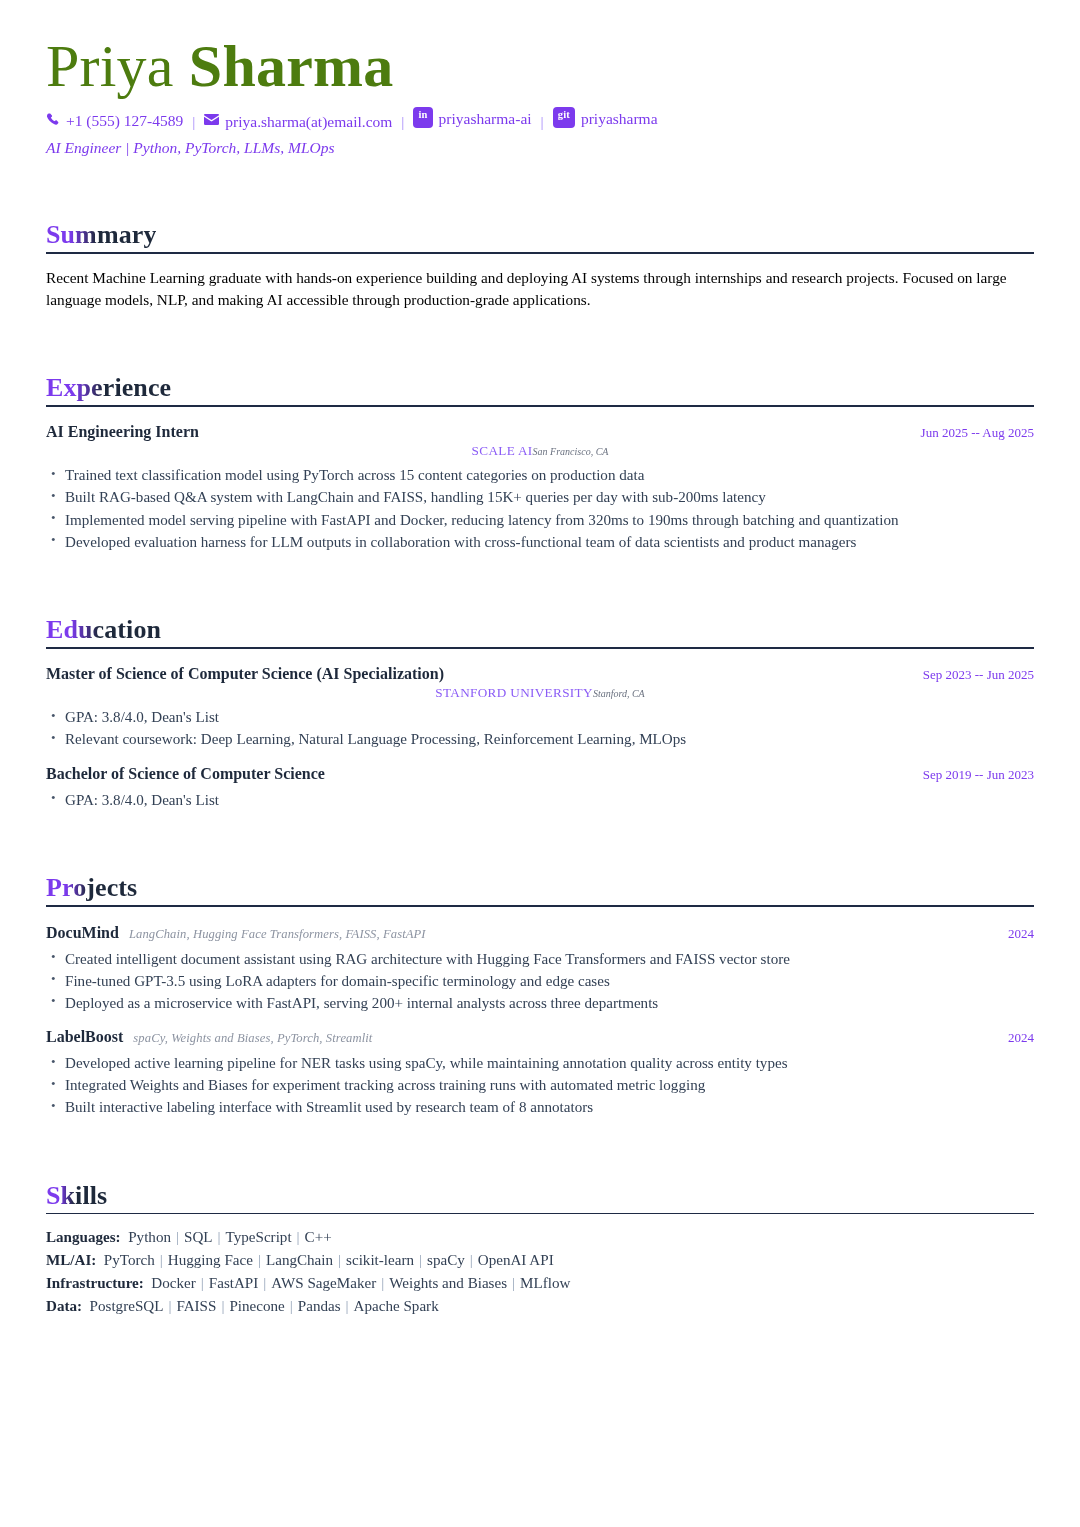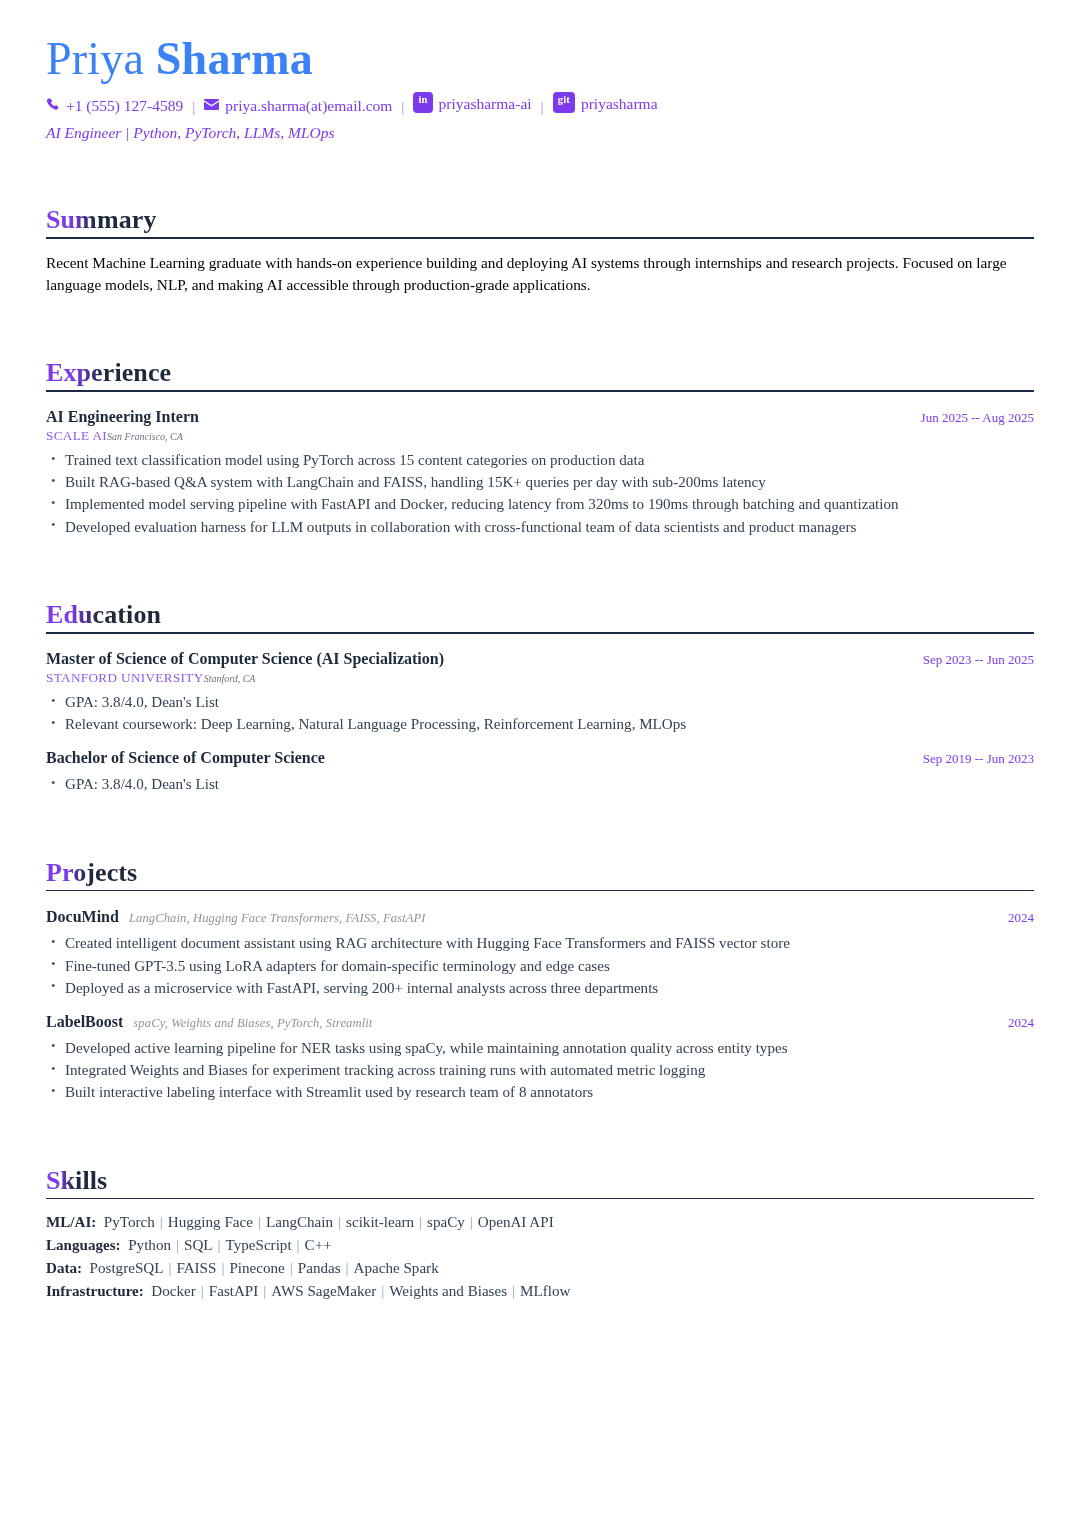--- a/index.html
+++ b/index.html
@@ -9,23 +9,23 @@
   }
   body {
     font-family:"Liberation Serif","DejaVu Serif",serif;
     color:#334155;
     min-height:1527px;
     padding:34px 46px 0 46px;
   }
 
   
   .name {
-    font-size:46px;
+    font-size:60px;
     line-height:1.08;
-    color:#3b82f6;
+    color:#4d7c0f;
     letter-spacing:0.2px;
     white-space:nowrap;
   }
   .name .first { font-weight:400; }
   .name .last  { font-weight:700; }
 
   .contact {
     margin-top:9px;
     font-size:15.5px;
     color:#7c3aed;
@@ -122,21 +122,21 @@
     color:#1e293b;
   }
   .entry-dates {
     font-size:13px;
     color:#7c3aed;
     white-space:nowrap;
     font-weight:400;
   }
   .entry-row2 {
     display:flex;
-    justify-content:flex-start;
+    justify-content:center;
     align-items:baseline;
     margin-top:1px;
     line-height:1.25;
   }
   .entry-org {
     font-size:13.2px;
     color:#8b5cf6;
     letter-spacing:0.35px;
   }
   .entry-loc {
@@ -359,18 +359,18 @@
       </ul>
     </div>
 
   </div>
 </div>
 
 <div class="section">
   <div class="sec-head">Skills</div>
   <div class="sec-rule"></div>
   <div class="skills" id="skills-list">
+      <div class="skill-line"><span class="skill-cat">Languages:</span>&nbsp; <span>Python</span><span class="pipe">|</span><span>SQL</span><span class="pipe">|</span><span>TypeScript</span><span class="pipe">|</span><span>C++</span></div>
       <div class="skill-line"><span class="skill-cat">ML/AI:</span>&nbsp; <span>PyTorch</span><span class="pipe">|</span><span>Hugging Face</span><span class="pipe">|</span><span>LangChain</span><span class="pipe">|</span><span>scikit-learn</span><span class="pipe">|</span><span>spaCy</span><span class="pipe">|</span><span>OpenAI API</span></div>
-      <div class="skill-line"><span class="skill-cat">Languages:</span>&nbsp; <span>Python</span><span class="pipe">|</span><span>SQL</span><span class="pipe">|</span><span>TypeScript</span><span class="pipe">|</span><span>C++</span></div>
+      <div class="skill-line"><span class="skill-cat">Infrastructure:</span>&nbsp; <span>Docker</span><span class="pipe">|</span><span>FastAPI</span><span class="pipe">|</span><span>AWS SageMaker</span><span class="pipe">|</span><span>Weights and Biases</span><span class="pipe">|</span><span>MLflow</span></div>
       <div class="skill-line"><span class="skill-cat">Data:</span>&nbsp; <span>PostgreSQL</span><span class="pipe">|</span><span>FAISS</span><span class="pipe">|</span><span>Pinecone</span><span class="pipe">|</span><span>Pandas</span><span class="pipe">|</span><span>Apache Spark</span></div>
-      <div class="skill-line"><span class="skill-cat">Infrastructure:</span>&nbsp; <span>Docker</span><span class="pipe">|</span><span>FastAPI</span><span class="pipe">|</span><span>AWS SageMaker</span><span class="pipe">|</span><span>Weights and Biases</span><span class="pipe">|</span><span>MLflow</span></div>
     </div>
 </div>
 
 </body></html>

